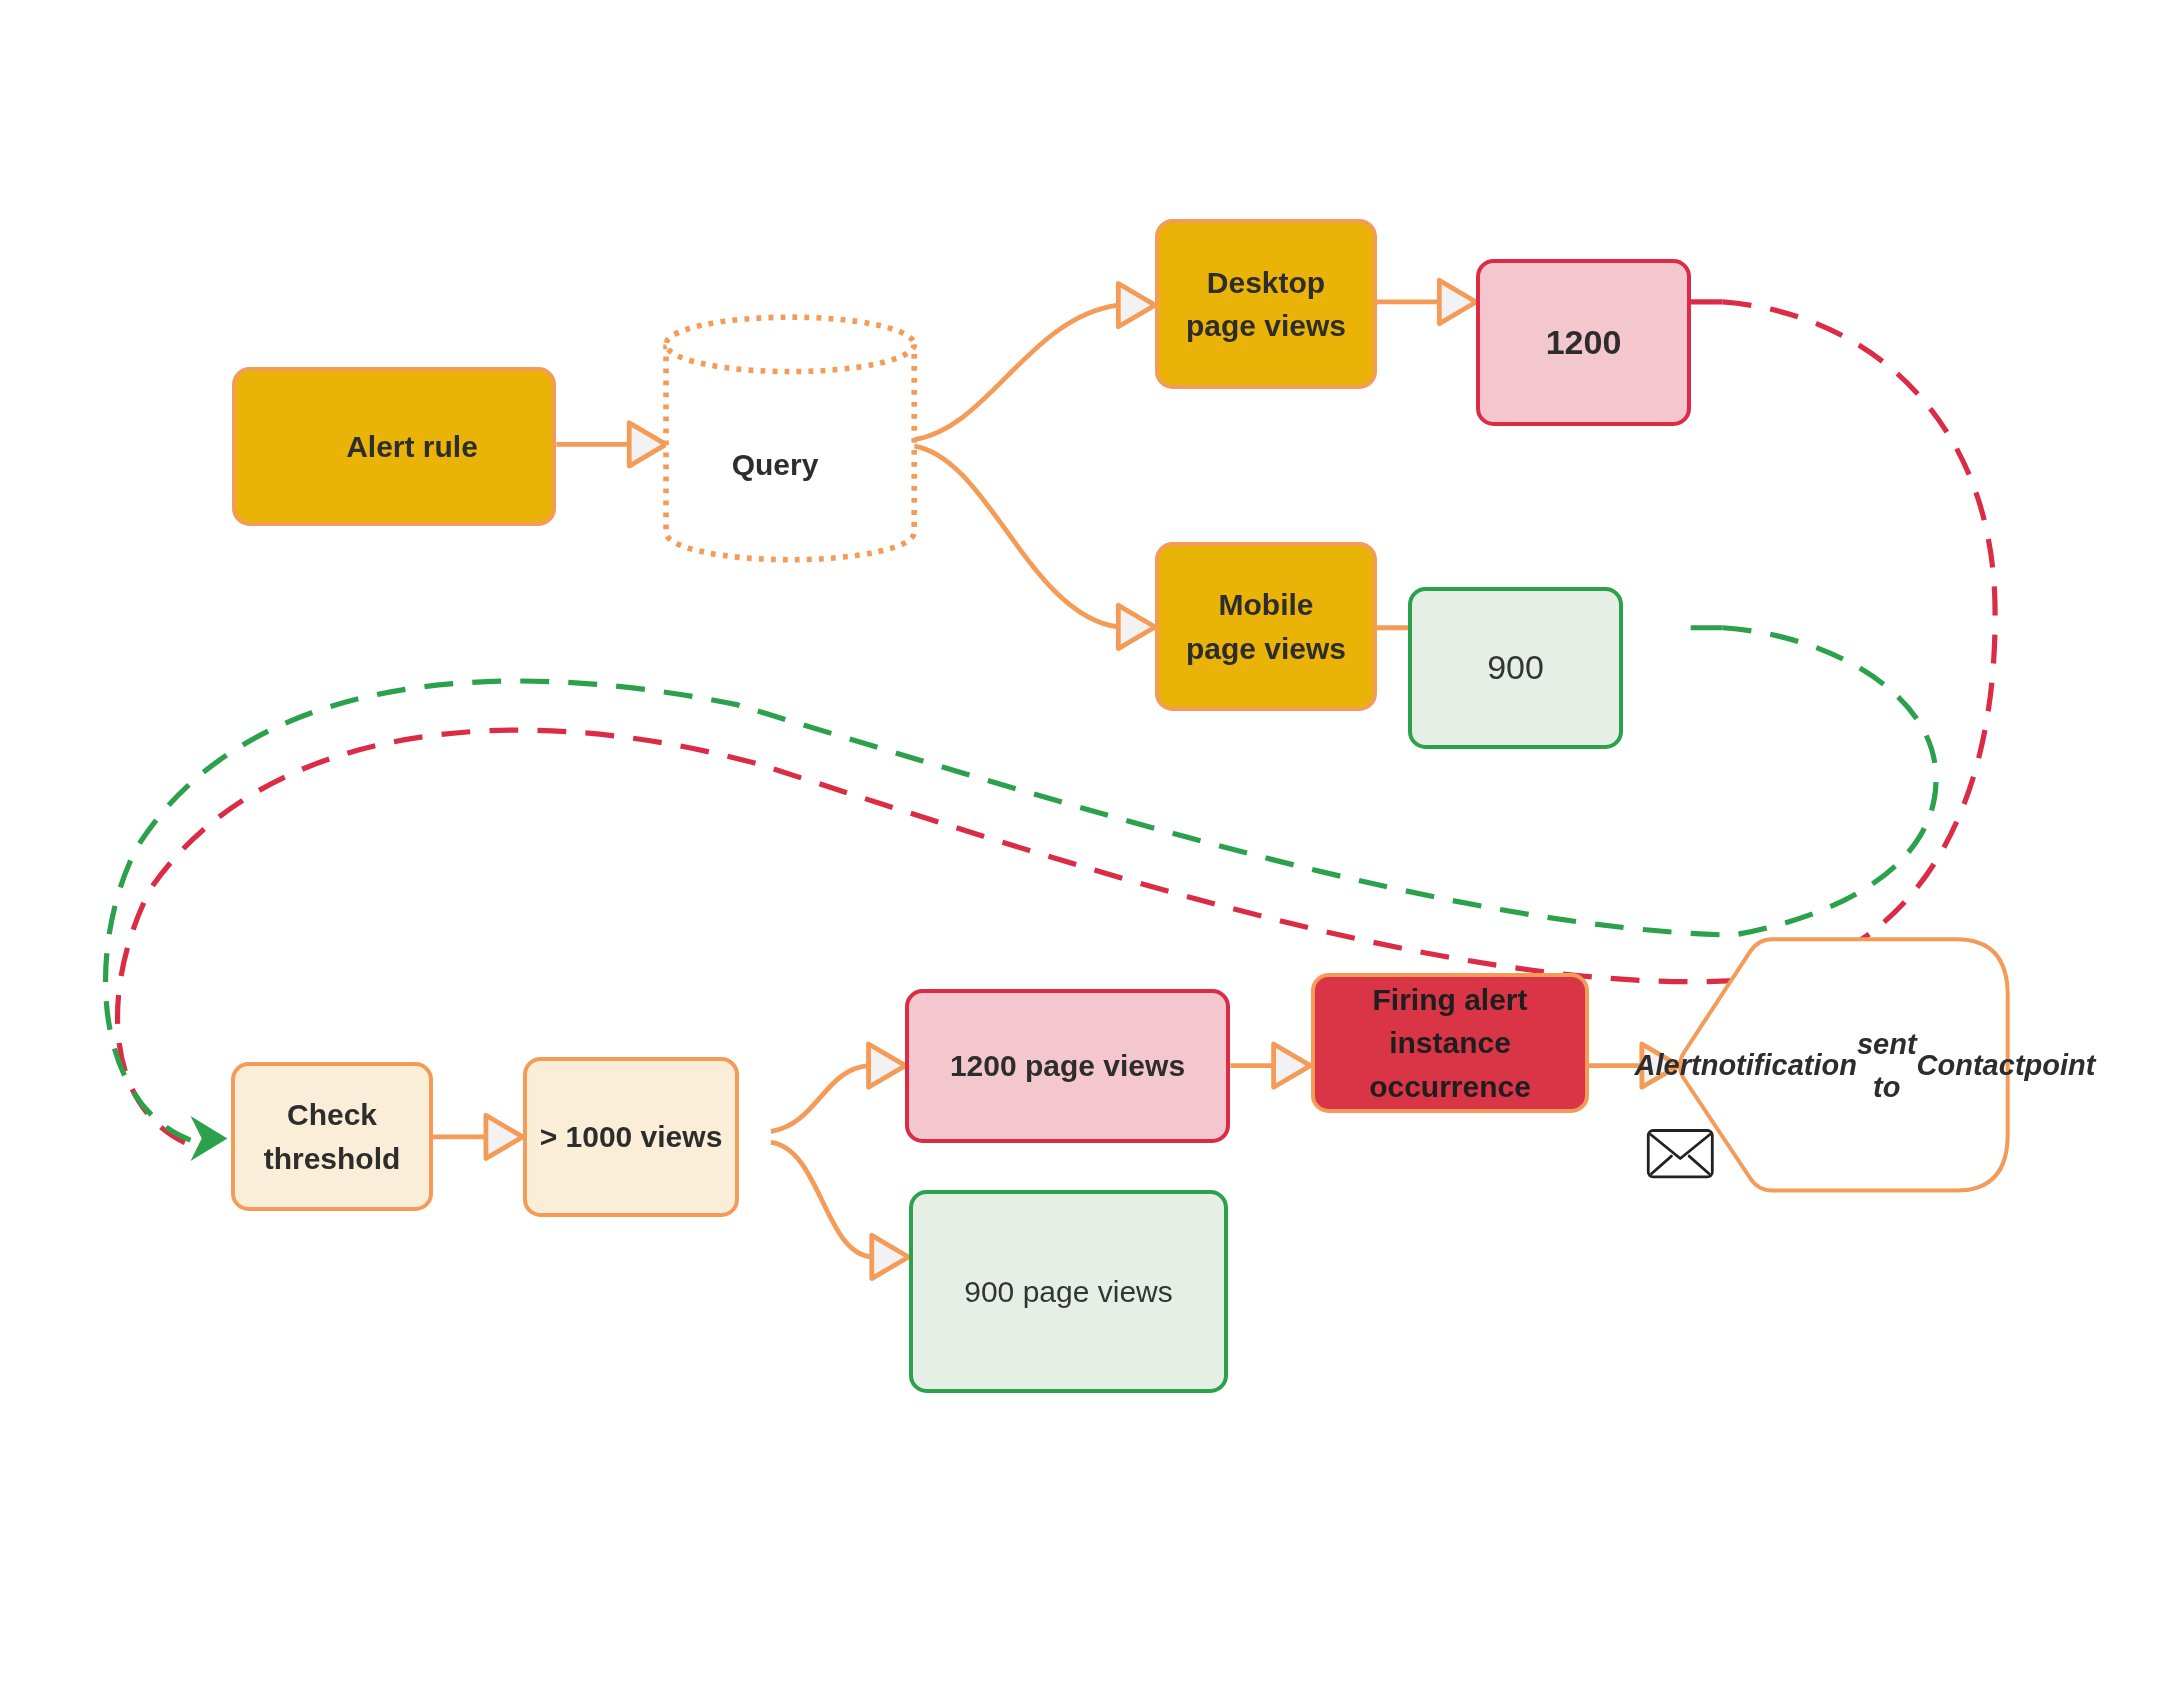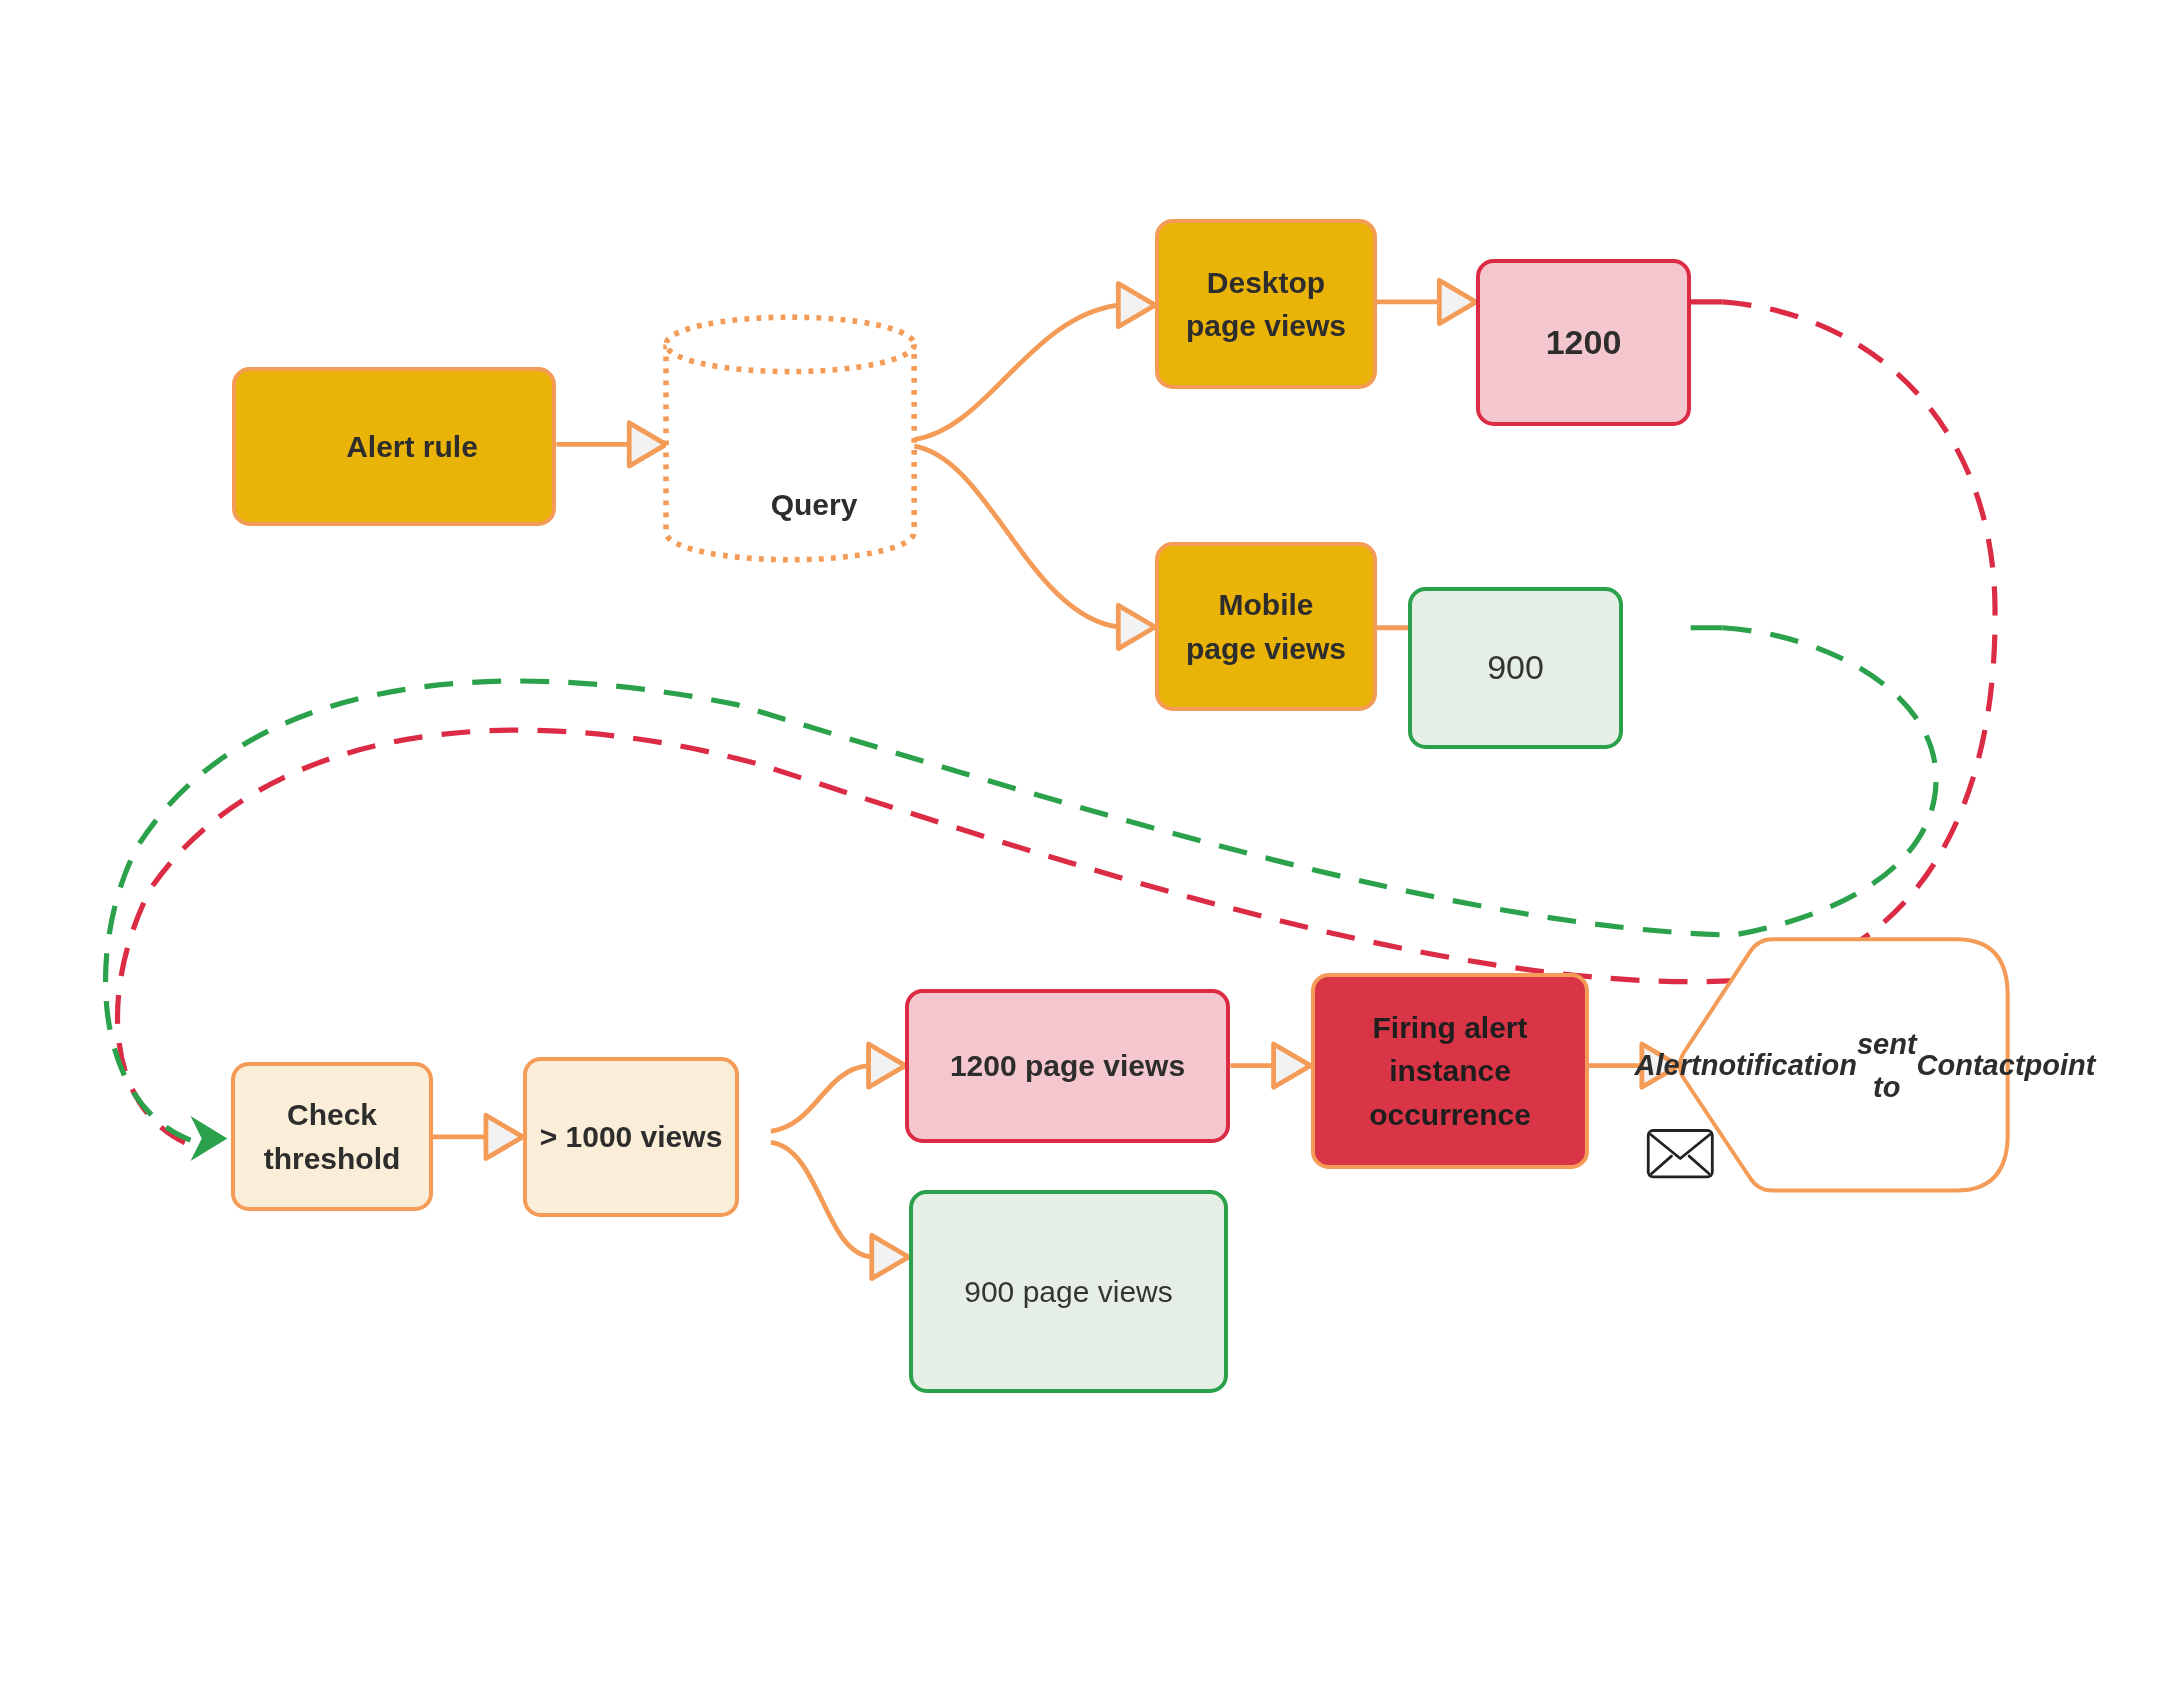--- a/index.html
+++ b/index.html
@@ -146,21 +146,21 @@
       <polyline class="envelope" points="2062,1417 2099,1447 2136,1417"></polyline>
       <line class="envelope" x1="2063" y1="1466" x2="2088" y2="1444"></line>
       <line class="envelope" x1="2135" y1="1466" x2="2110" y2="1444"></line>
     </g>
   </svg>
 
   <div class="node" style="left:232px;top:367px;width:324px;height:159px;padding-left:36px;">
     <span class="line">Alert rule</span>
   </div>
 
-  <div class="floating-label" style="left:690px;top:442px;width:248px;height:45px;margin-top:40px;">Query</div>
+  <div class="floating-label" style="left:651px;top:442px;width:248px;height:45px;">Query</div>
 
   <div class="node" style="left:1155px;top:219px;width:222px;height:170px;">
     <span class="line">Desktop</span>
     <span class="line">page views</span>
   </div>
 
   <div class="node fill-pink value-text" style="left:1476px;top:219px;width:215px;height:167px;">
     <span class="line">1200</span>
   </div>
 
@@ -183,21 +183,21 @@
   </div>
 
   <div class="node fill-pink" style="left:905px;top:989px;width:325px;height:154px;">
     <span class="line">1200 page views</span>
   </div>
 
   <div class="node fill-green weight-regular" style="left:909px;top:1190px;width:319px;height:203px;">
     <span class="line">900 page views</span>
   </div>
 
-  <div class="node fill-firing" style="left:1311px;top:973px;width:278px;height:196px;">
+  <div class="node fill-firing" style="left:1311px;top:973px;width:278px;height:140px;">
     <span class="line">Firing alert</span>
     <span class="line">instance</span>
     <span class="line">occurrence</span>
   </div>
 
   <div class="floating-label" style="left:1741px;top:954px;width:248px;height:224px;flex-direction:row;font-size:29px;font-style:italic;">
     <span class="line">Alert</span>
     <span class="line">notification</span>
     <span class="line">sent to</span>
     <span class="line">Contact</span>

